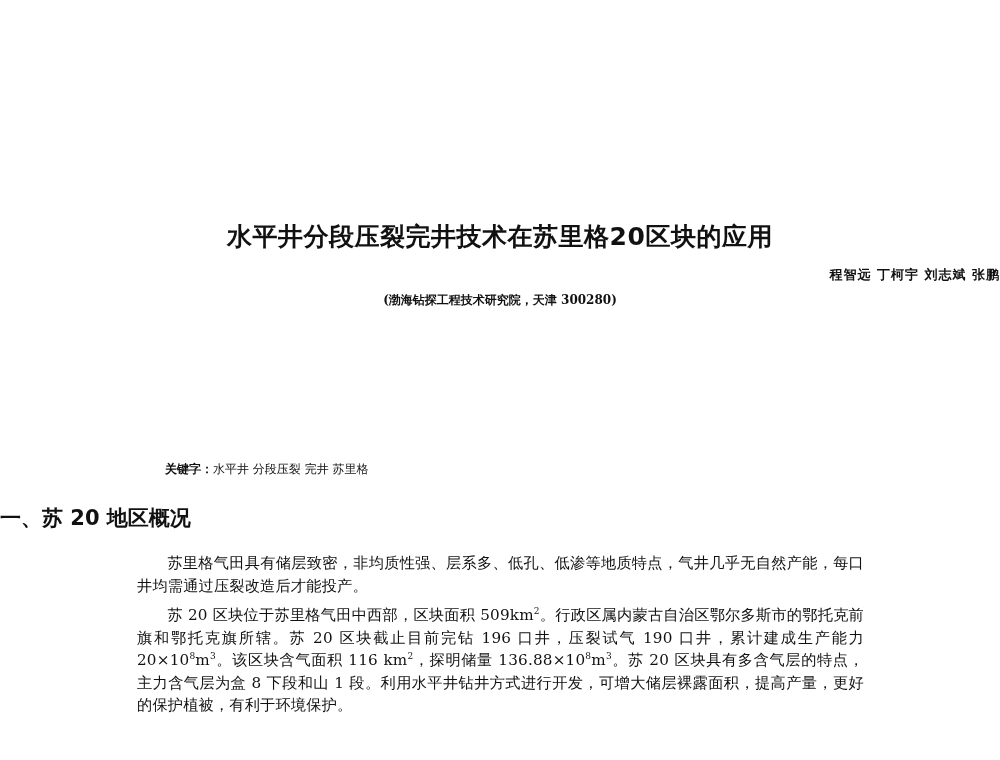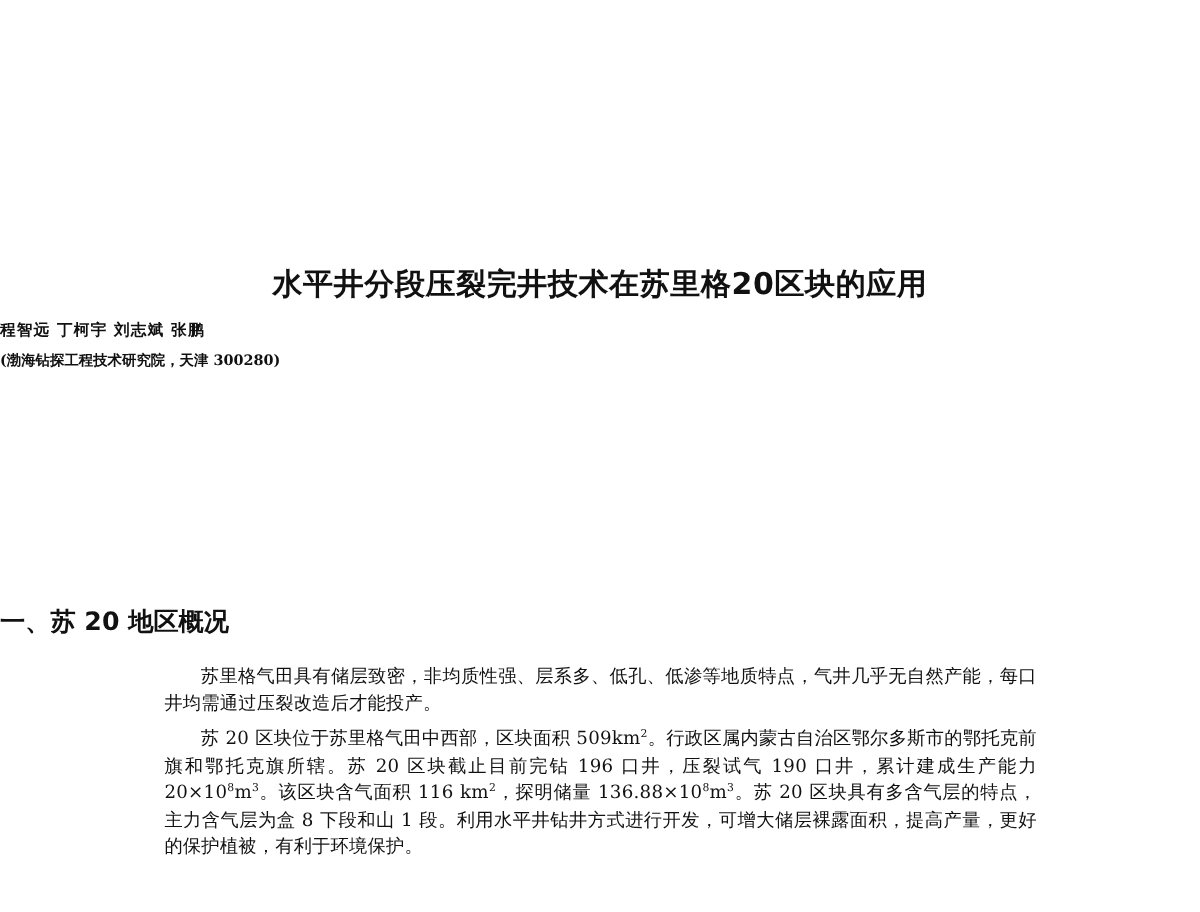--- a/index.html
+++ b/index.html
@@ -10,25 +10,25 @@
     position: relative;
   }
   .page { position: absolute; left: 0; top: 0; width: 884px; height: 760px; margin-top: 44px; }
   .title {
     position: absolute; left: 0; width: 1000px; top: 176px;
     text-align: center; font-family: "DejaVu Sans", "Liberation Sans", sans-serif;
     font-size: 25px; font-weight: bold; letter-spacing: 0.5px; color: #111;
   }
   .authors {
     position: absolute; left: 0; width: 1000px; top: 222px;
-    text-align: left; font-size: 13px; font-weight: bold; letter-spacing: 1px;
+    text-align: right; font-size: 13px; font-weight: bold; letter-spacing: 1px;
   }
   .affil {
     position: absolute; left: 0; width: 1000px; top: 248px;
-    text-align: left; font-size: 12px; font-weight: bold;
+    text-align: center; font-size: 12px; font-weight: bold;
   }
   .para {
     position: absolute; left: 137px; width: 727px;
     font-size: 15.2px; line-height: 22.5px; text-align: justify;
     text-indent: 2em; letter-spacing: 0.2px;
   }
   .para b { font-family: "DejaVu Sans", "Liberation Sans", sans-serif; }
   .abstract { top: 293px; }
   .keywords {
     position: absolute; left: 165px; top: 417px; font-size: 12px;
@@ -51,20 +51,21 @@
 </style>
 </head>
 <body>
 
 <div class="page">
   <div class="title">水平井分段压裂完井技术在苏里格20区块的应用</div>
   <div class="authors">程智远 丁柯宇 刘志斌 张鹏</div>
   <div class="affil">(渤海钻探工程技术研究院，天津 300280)</div>
 
 
+  <div class="keywords"><b>关键字：</b><span>水平井 分段压裂 完井 苏里格</span></div>
 
   <div class="h1">一、苏 20 地区概况</div>
 
   <div class="para p1">苏里格气田具有储层致密，非均质性强、层系多、低孔、低渗等地质特点，气井几乎无自然产能，每口井均需通过压裂改造后才能投产。</div>
 
   <div class="para p2"><span>苏 20 区块位于苏里格气田中西部，区块面积 509km</span><sup>2</sup><span>。行政区属内蒙古自治区鄂尔多斯市的鄂托克前旗和鄂托克旗所辖。苏 20 区块截止目前完钻 196 口井，压裂试气 190 口井，累计建成生产能力 20×10</span><sup>8</sup><span>m</span><sup>3</sup><span>。该区块含气面积 116 km</span><sup>2</sup><span>，探明储量 136.88×10</span><sup>8</sup><span>m</span><sup>3</sup><span>。苏 20 区块具有多含气层的特点，主力含气层为盒 8 下段和山 1 段。利用水平井钻井方式进行开发，可增大储层裸露面积，提高产量，更好的保护植被，有利于环境保护。</span></div>
 
 
   <div class="h2">二、水平井分段压裂技术介绍</div>
 </div>

